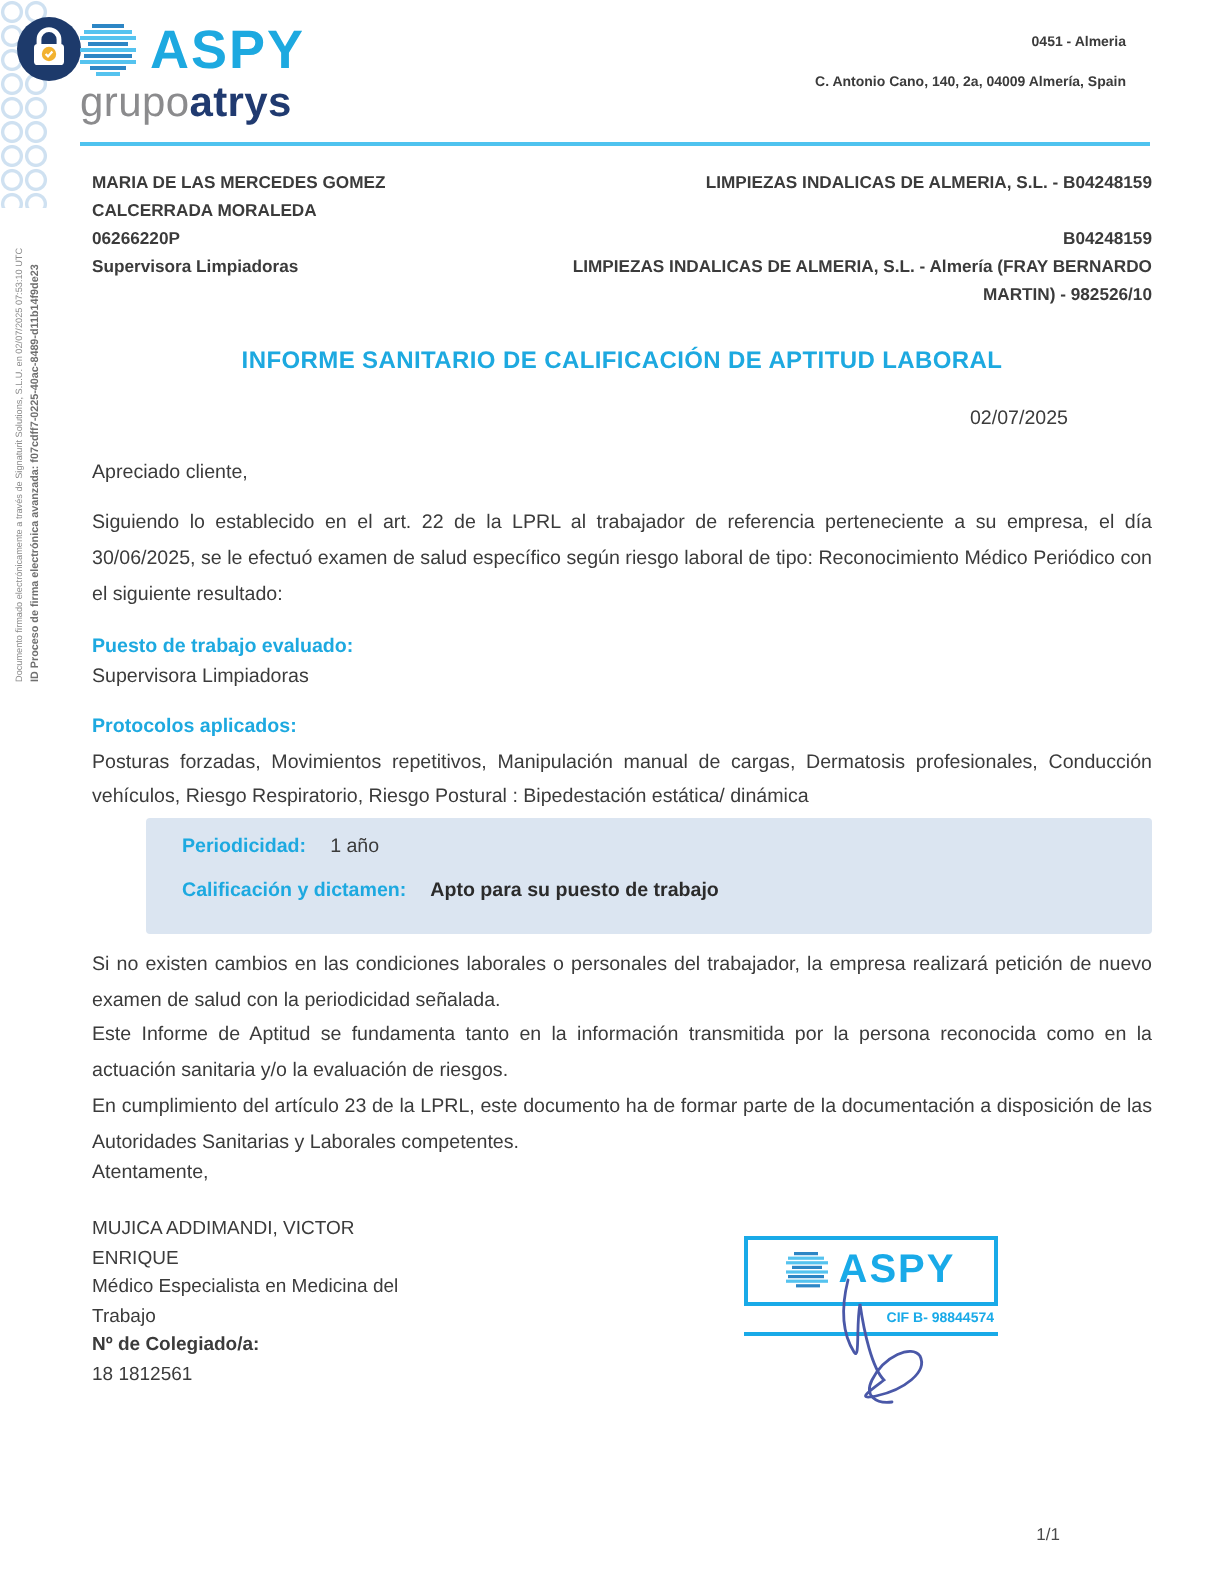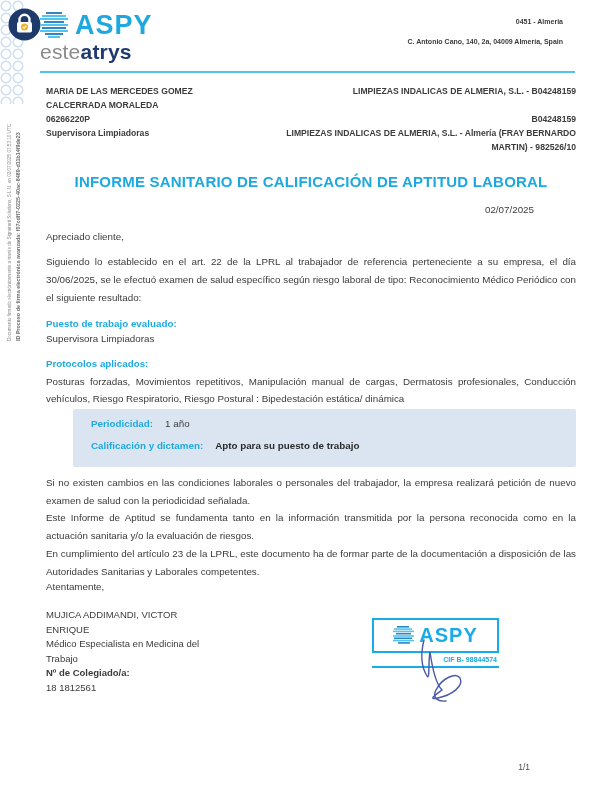--- a/index.html
+++ b/index.html
@@ -32,21 +32,21 @@
   .hdr-rule { position:absolute; left:40px; right:37px; top:71px; height:2px; background:#4fc3ef; }
 
   
   .info { position:absolute; left:46px; top:84px; width:530px; font-size:8.6px; font-weight:bold; line-height:14px; }
   .info .left  { position:absolute; left:0; top:0; }
   .info .right { position:absolute; right:0; top:0; text-align:right; width:300px; }
   .info .blank { height:14px; }
 
   
   .doc-title { position:absolute; left:46px; width:530px; top:173px; text-align:center;
-               font-size:15px; font-weight:bold; color:#1da9e0; letter-spacing:0.2px; }
+               font-size:12px; font-weight:bold; color:#1da9e0; letter-spacing:0.2px; }
   .doc-date  { position:absolute; right:78px; top:204px; font-size:9.8px; }
 
   
   .salutation { position:absolute; left:46px; top:231px; font-size:9.8px;text-align:center; }
   .para { position:absolute; left:46px; width:530px; font-size:9.8px; line-height:18px;
           text-align:justify; }
   .p1 { top:253px; }
   .label-cyan { color:#1da9e0; font-weight:bold; font-size:9.8px; position:absolute; left:46px; }
   .val { position:absolute; left:46px; font-size:9.8px; }
   .lab-puesto { top:318px; } .val-puesto { top:333px; }
@@ -99,21 +99,21 @@
         <rect x="0" y="6" width="28" height="2" fill="#55c3ef"></rect>
         <rect x="4" y="9" width="20" height="2" fill="#2d86c5"></rect>
         <rect x="0" y="12" width="28" height="2" fill="#55c3ef"></rect>
         <rect x="2" y="15" width="24" height="2" fill="#2d86c5"></rect>
         <rect x="0" y="18" width="28" height="2" fill="#55c3ef"></rect>
         <rect x="5" y="21" width="18" height="2" fill="#2d86c5"></rect>
         <rect x="8" y="24" width="12" height="2" fill="#55c3ef"></rect>
       </svg>
       <span class="logo-aspy">ASPY</span>
     </div>
-    <div class="logo-sub"><span class="grupo">este</span><span class="atrys">atrys</span></div>
+    <div class="logo-sub"><span class="grupo">grupo</span><span class="atrys">atrys</span></div>
   </div>
   <div class="hdr-right">
     <div class="l1">0451 - Almeria</div>
     <div>C. Antonio Cano, 140, 2a, 04009 Almería, Spain</div>
   </div>
   <div class="hdr-rule"></div>
 
   <div class="info">
     <div class="left">
       <div>MARIA DE LAS MERCEDES GOMEZ</div>

